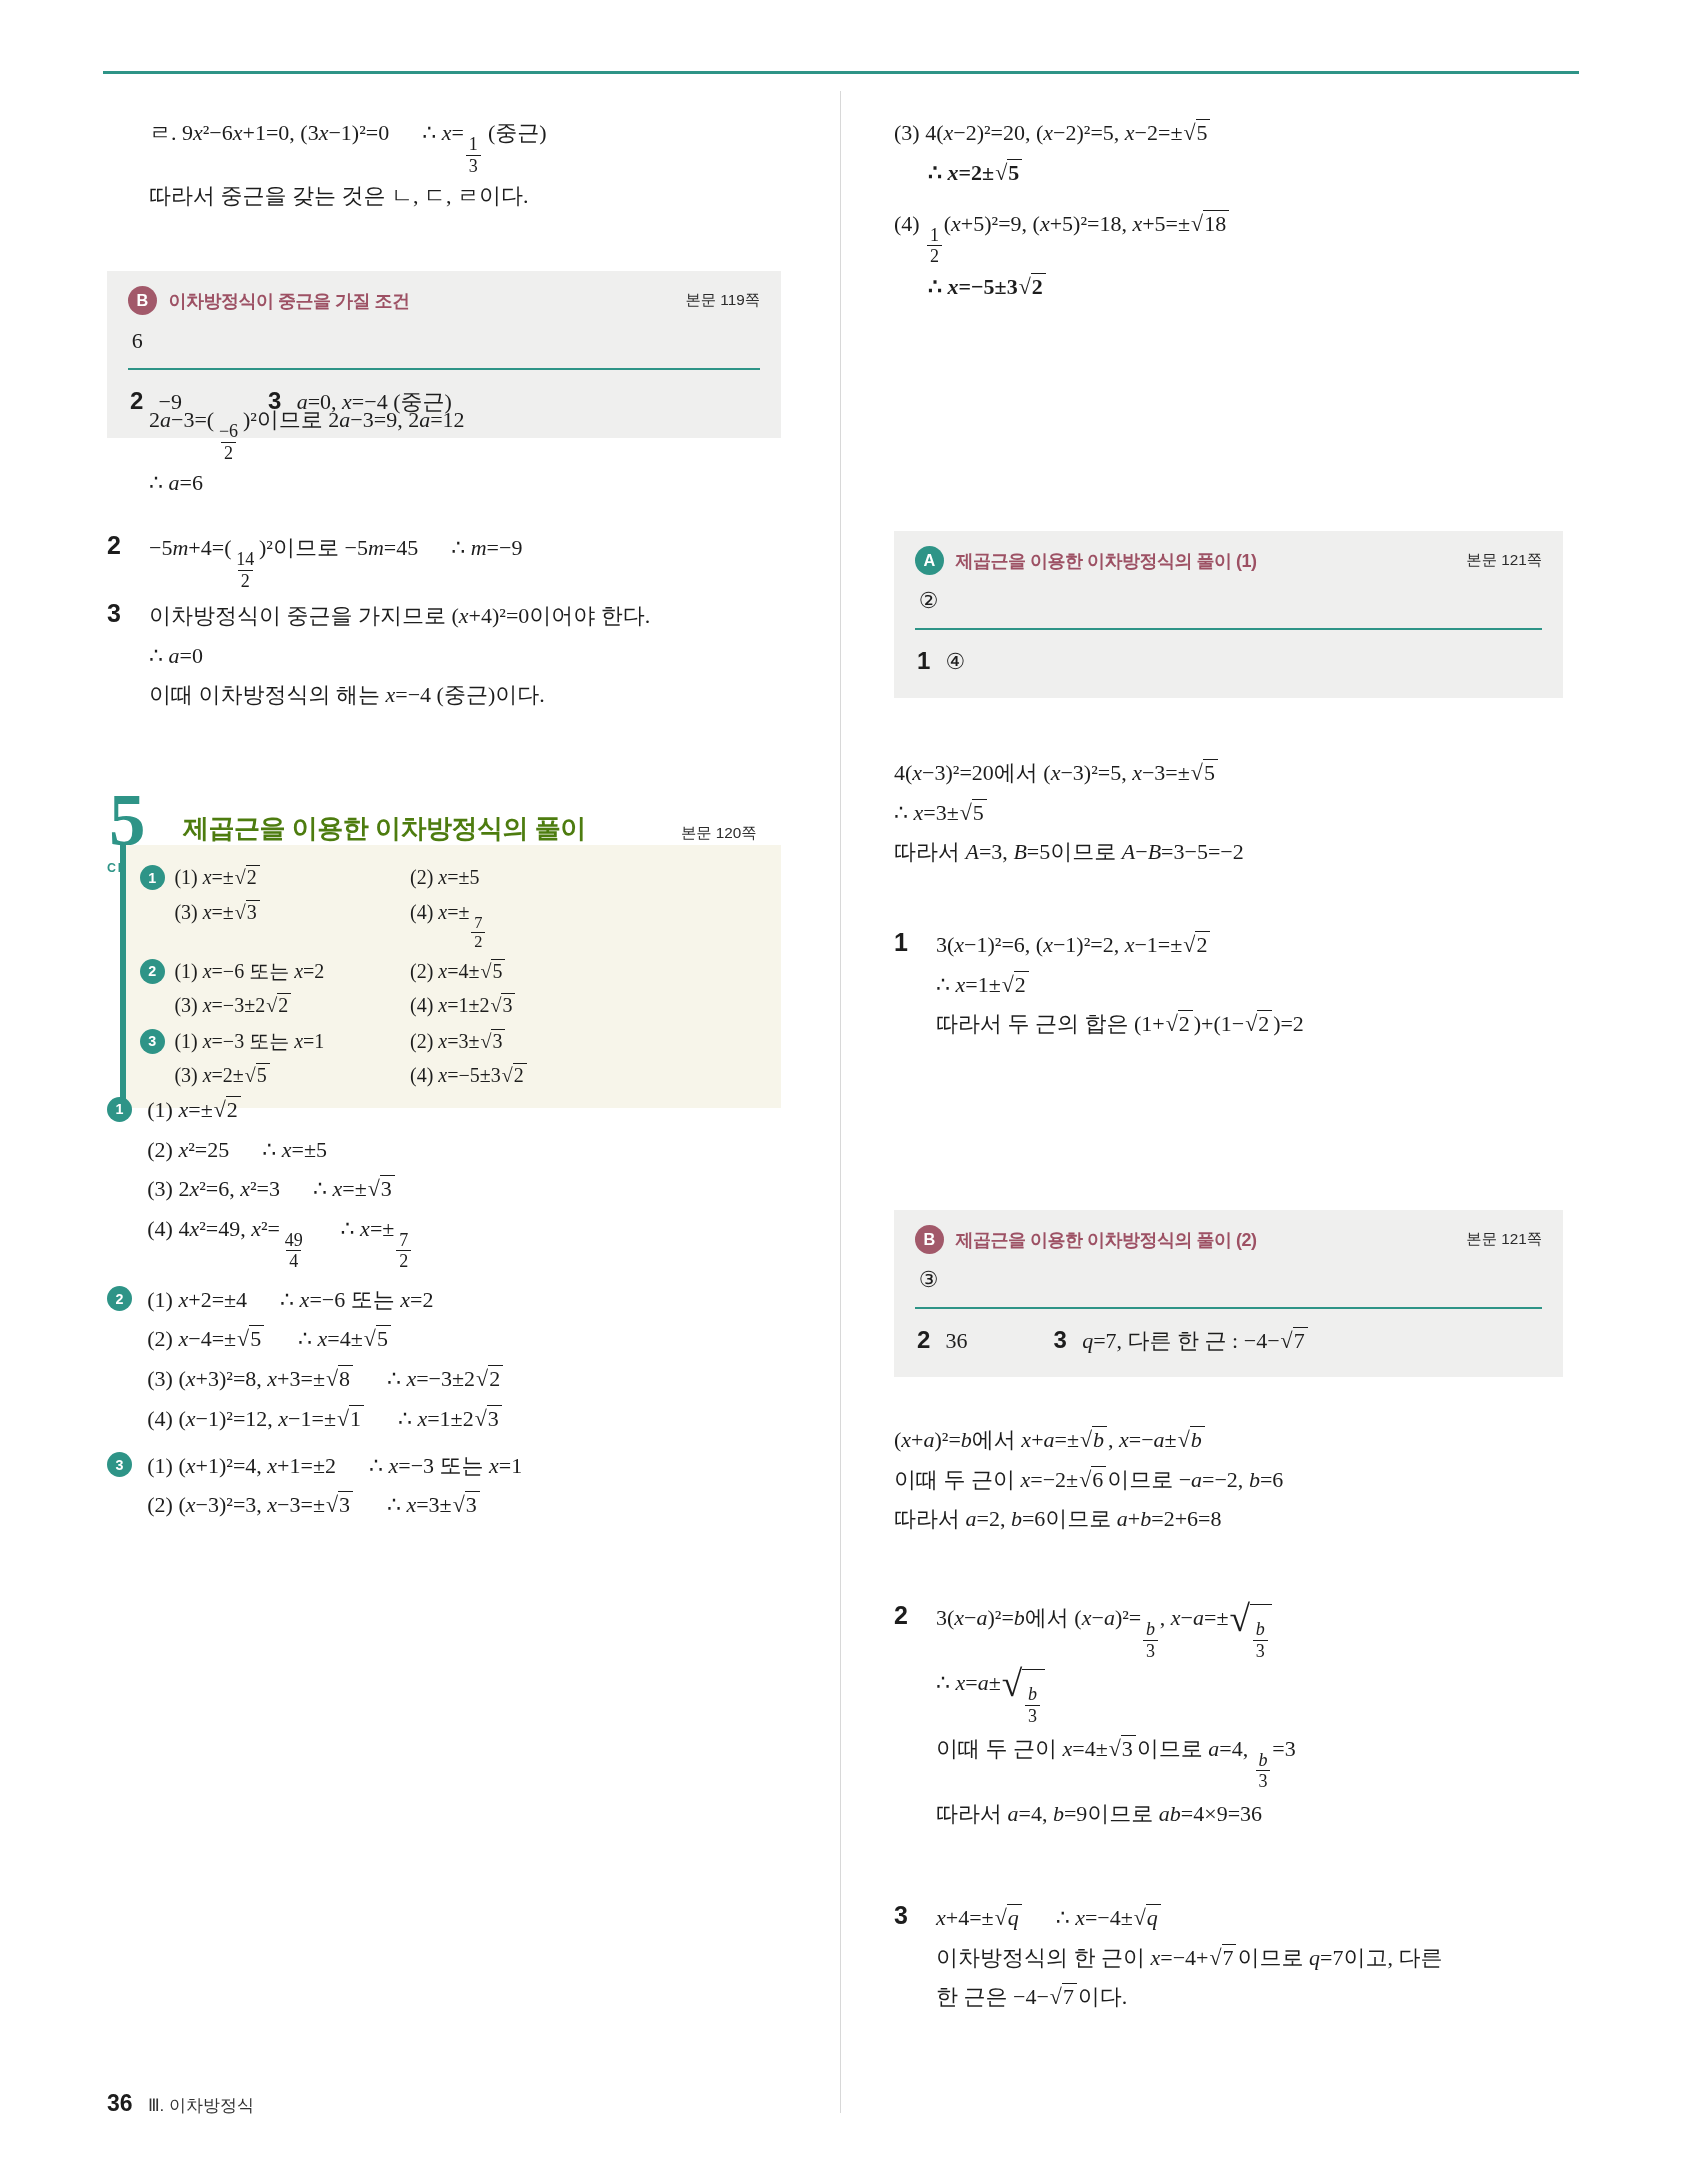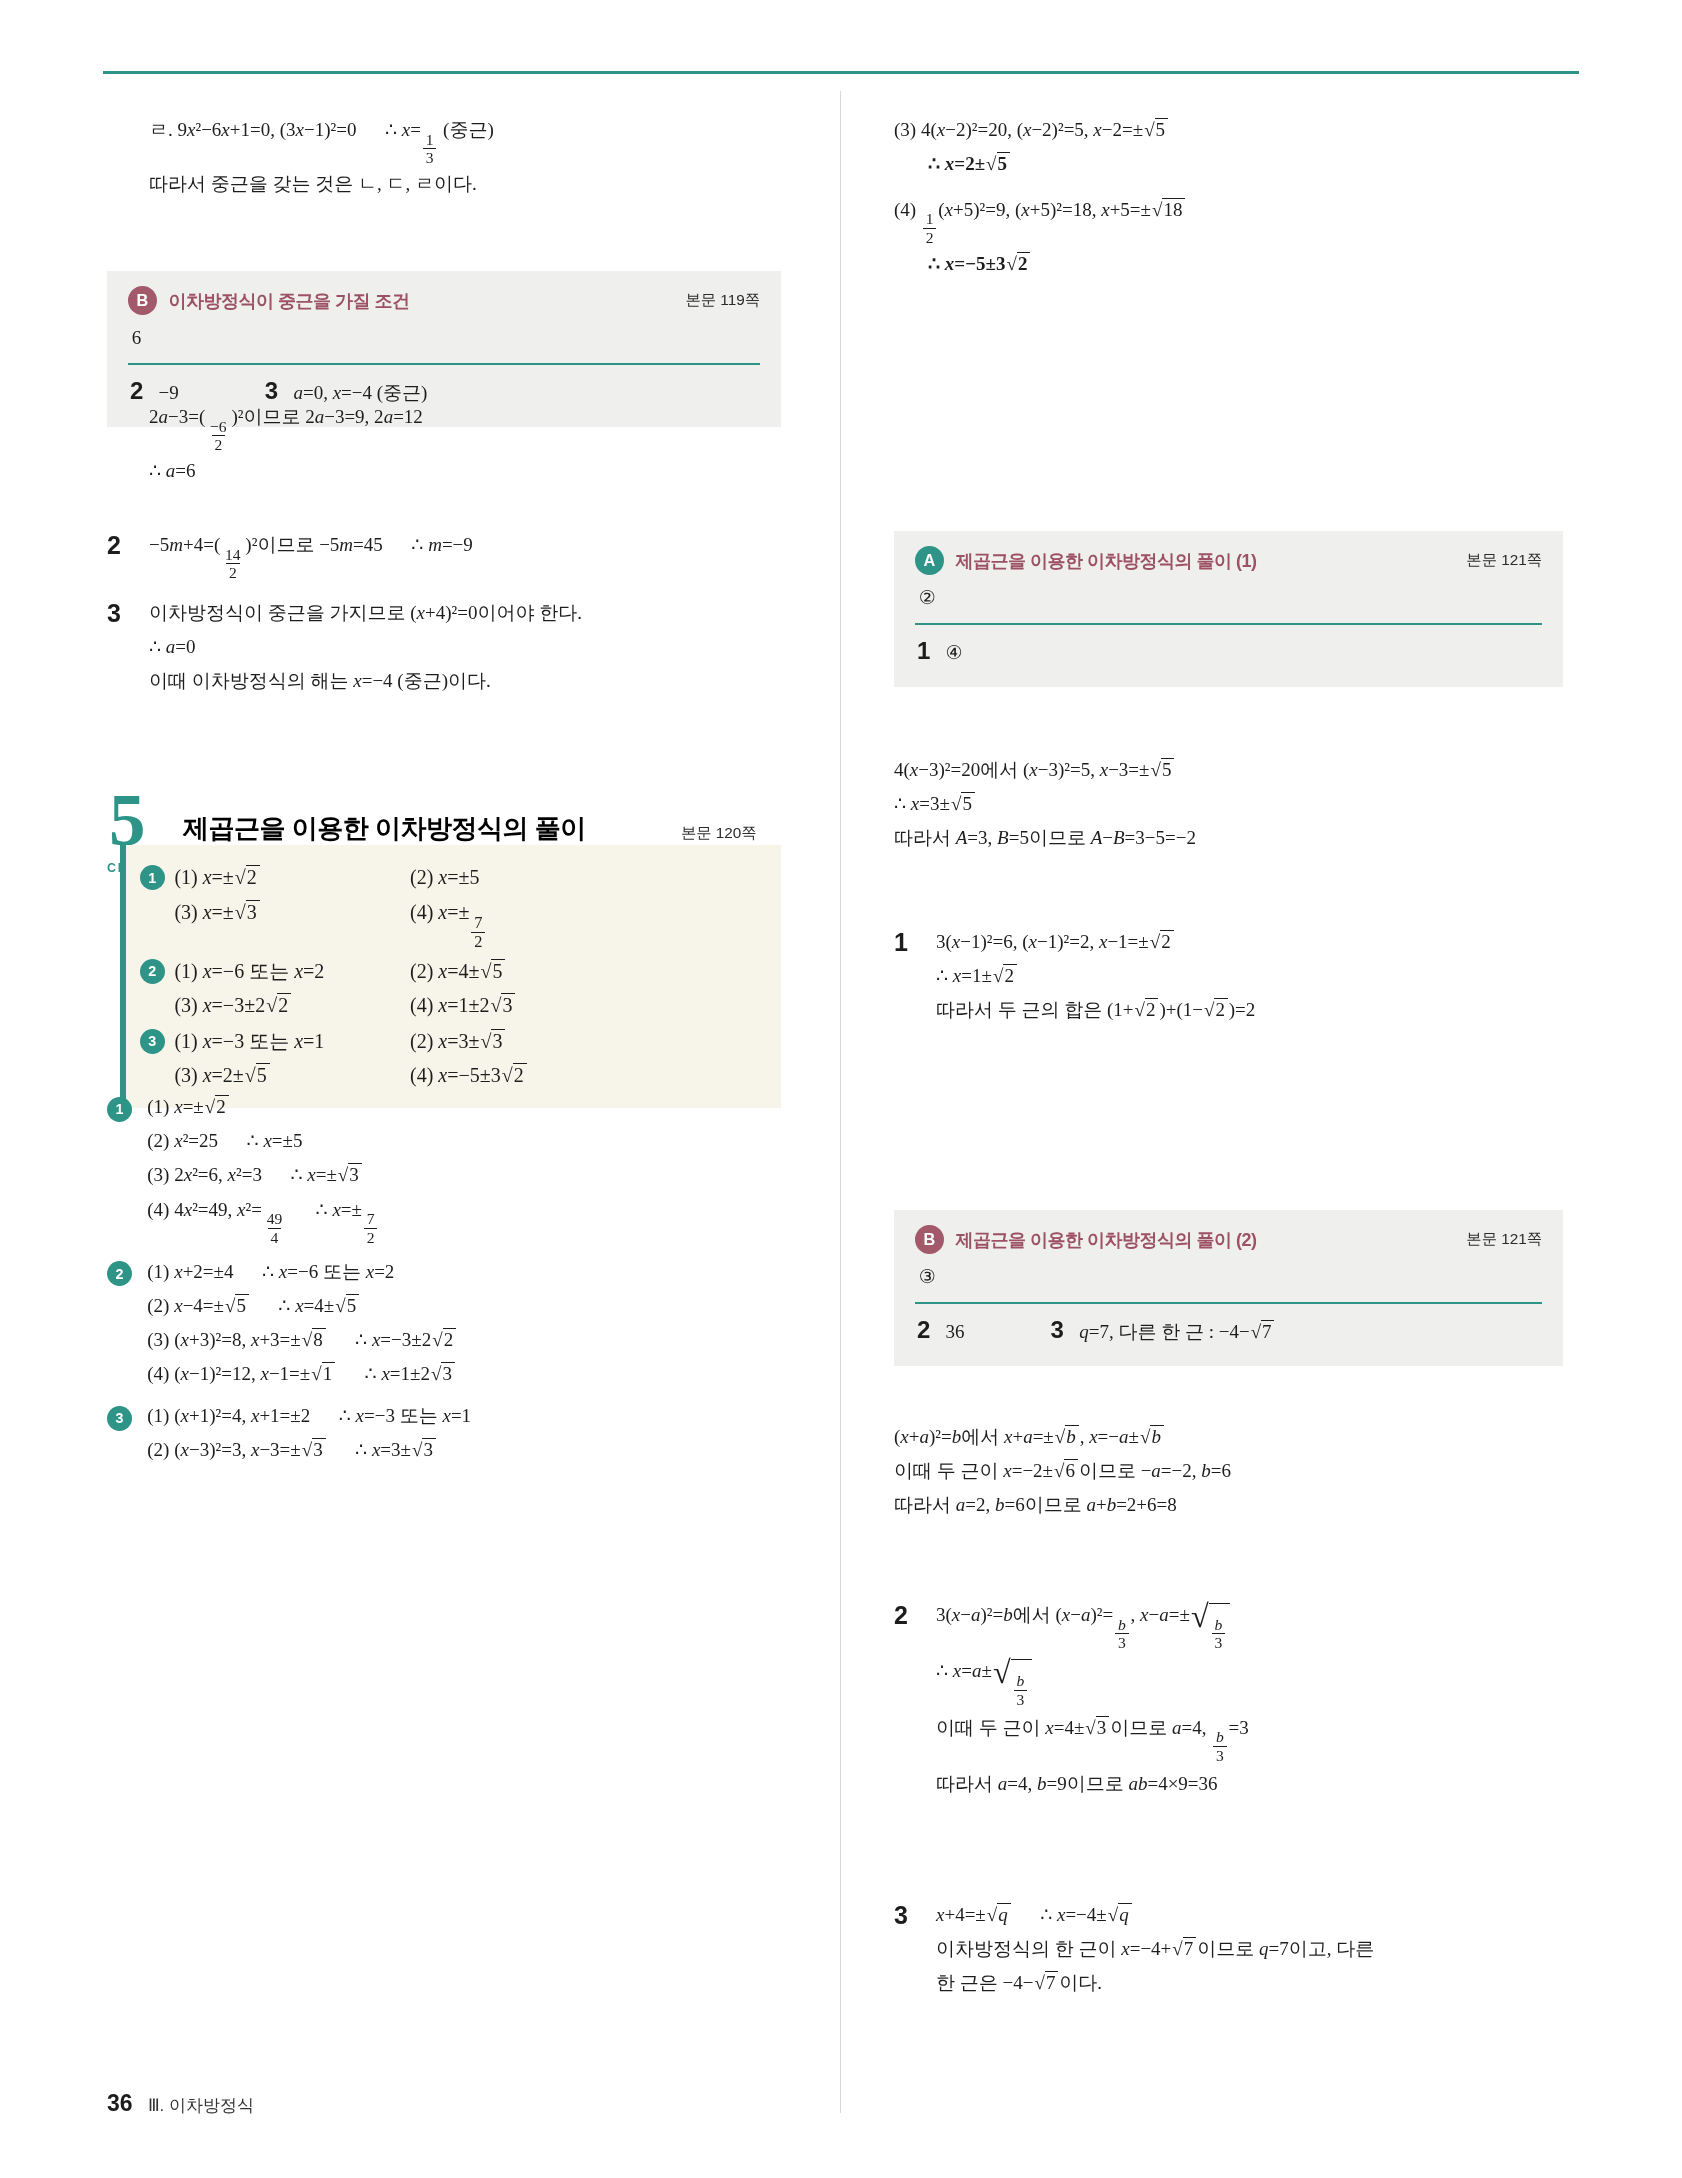--- a/index.html
+++ b/index.html
@@ -8,21 +8,21 @@
   .page{position:absolute;inset:0;overflow:hidden;background:#ffffff;}
   .toprule{position:absolute;left:103px;right:103px;top:71px;height:2.9px;background:#2e9487;}
   .coldivider{position:absolute;left:840px;top:91px;width:1px;height:2022px;background:#d8d8d8;}
 
   .col{position:absolute;top:0;width:674px;height:2178px;}
   .col-left{left:107px;}
   .col-right{left:894px;width:669px;}
   .block{position:absolute;left:0;right:0;}
 
   
-  .line{font-family:"Liberation Serif","DejaVu Serif",serif;font-size:19px;line-height:1.8;white-space:pre-wrap;color:#1d1d1d;}
+  .line{font-family:"Liberation Serif","DejaVu Serif",serif;font-size:22px;line-height:1.8;white-space:pre-wrap;color:#1d1d1d;}
   .line i{font-style:italic;}
   .indent{padding-left:34px;font-weight:bold;}
   .cont-ind{padding-left:42px;}
 
   
   .frac{display:inline-flex;flex-direction:column;align-items:center;vertical-align:-0.55em;line-height:1.15;font-size:0.82em;margin:0 1.9px;}
   .fn{padding:0 2.9px;}
   .fd{border-top:1.3px solid #1d1d1d;padding:0 2.9px;}
 
   
@@ -47,21 +47,21 @@
 
   
   .prob{display:flex;}
   .probnum{width:42px;flex:0 0 auto;font-weight:bold;font-size:25px;font-family:"Liberation Sans",sans-serif;padding-top:2.9px;}
   .plines{flex:1;}
 
   
   .sec5{height:107px;}
   .big5{position:absolute;left:1.9px;top:-5.7px;font-family:"Liberation Serif","DejaVu Serif",serif;font-weight:bold;font-size:73px;line-height:1;color:#2e9487;}
   .checklbl{position:absolute;left:0;top:71px;color:#2e9487;font-weight:bold;font-size:12.4px;letter-spacing:1.9px;}
-  .sec5-title{position:absolute;left:76px;top:21px;font-size:26px;font-weight:bold;color:#000000;letter-spacing:-0.5px;}
+  .sec5-title{position:absolute;left:76px;top:21px;font-size:26px;font-weight:bold;color:#4d7c0f;letter-spacing:-0.5px;}
   .sec5-ref{position:absolute;left:574px;top:32.5px;font-size:15.3px;color:#2b2b2b;}
 
   
   .checkbox{background:#f7f5ea;border-left:6.7px solid #2e9487;padding:13.4px 7.6px 13.4px 13.4px;}
   .checkbox .line{font-size:20px;line-height:1.62;}
   .cgroup{display:flex;margin:2.9px 0;}
   .cgrid{flex:1;display:grid;grid-template-columns:228px 1fr;column-gap:7.6px;row-gap:1.9px;margin-left:9.6px;}
   .ncirc{display:inline-flex;width:25px;height:25px;border-radius:50%;background:#2e9487;color:#fff;font-size:14.3px;font-weight:bold;align-items:center;justify-content:center;flex:0 0 auto;margin-top:3.8px;font-family:"Liberation Sans",sans-serif;}
 
   

